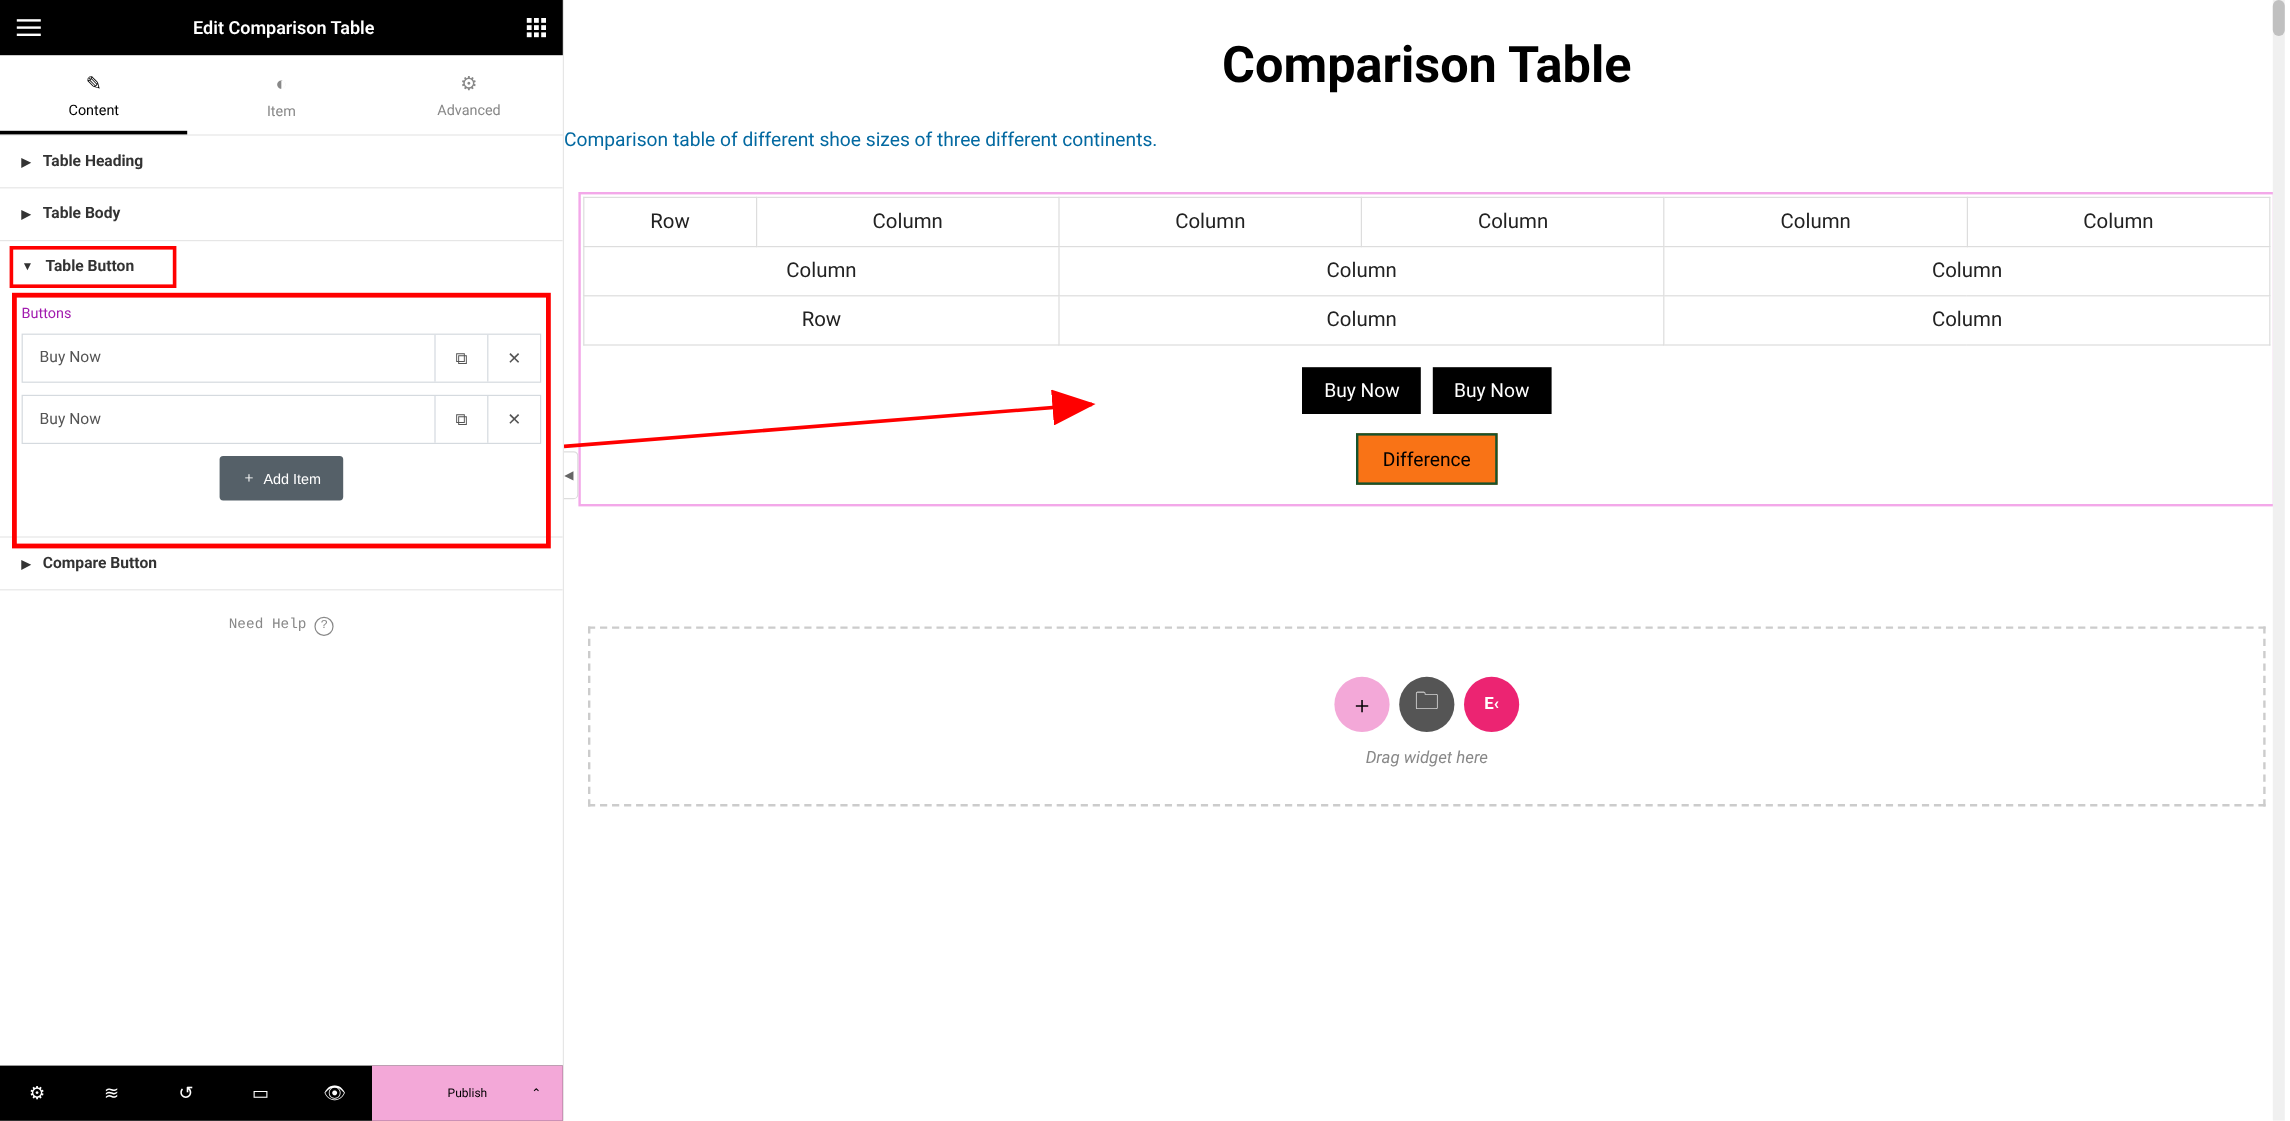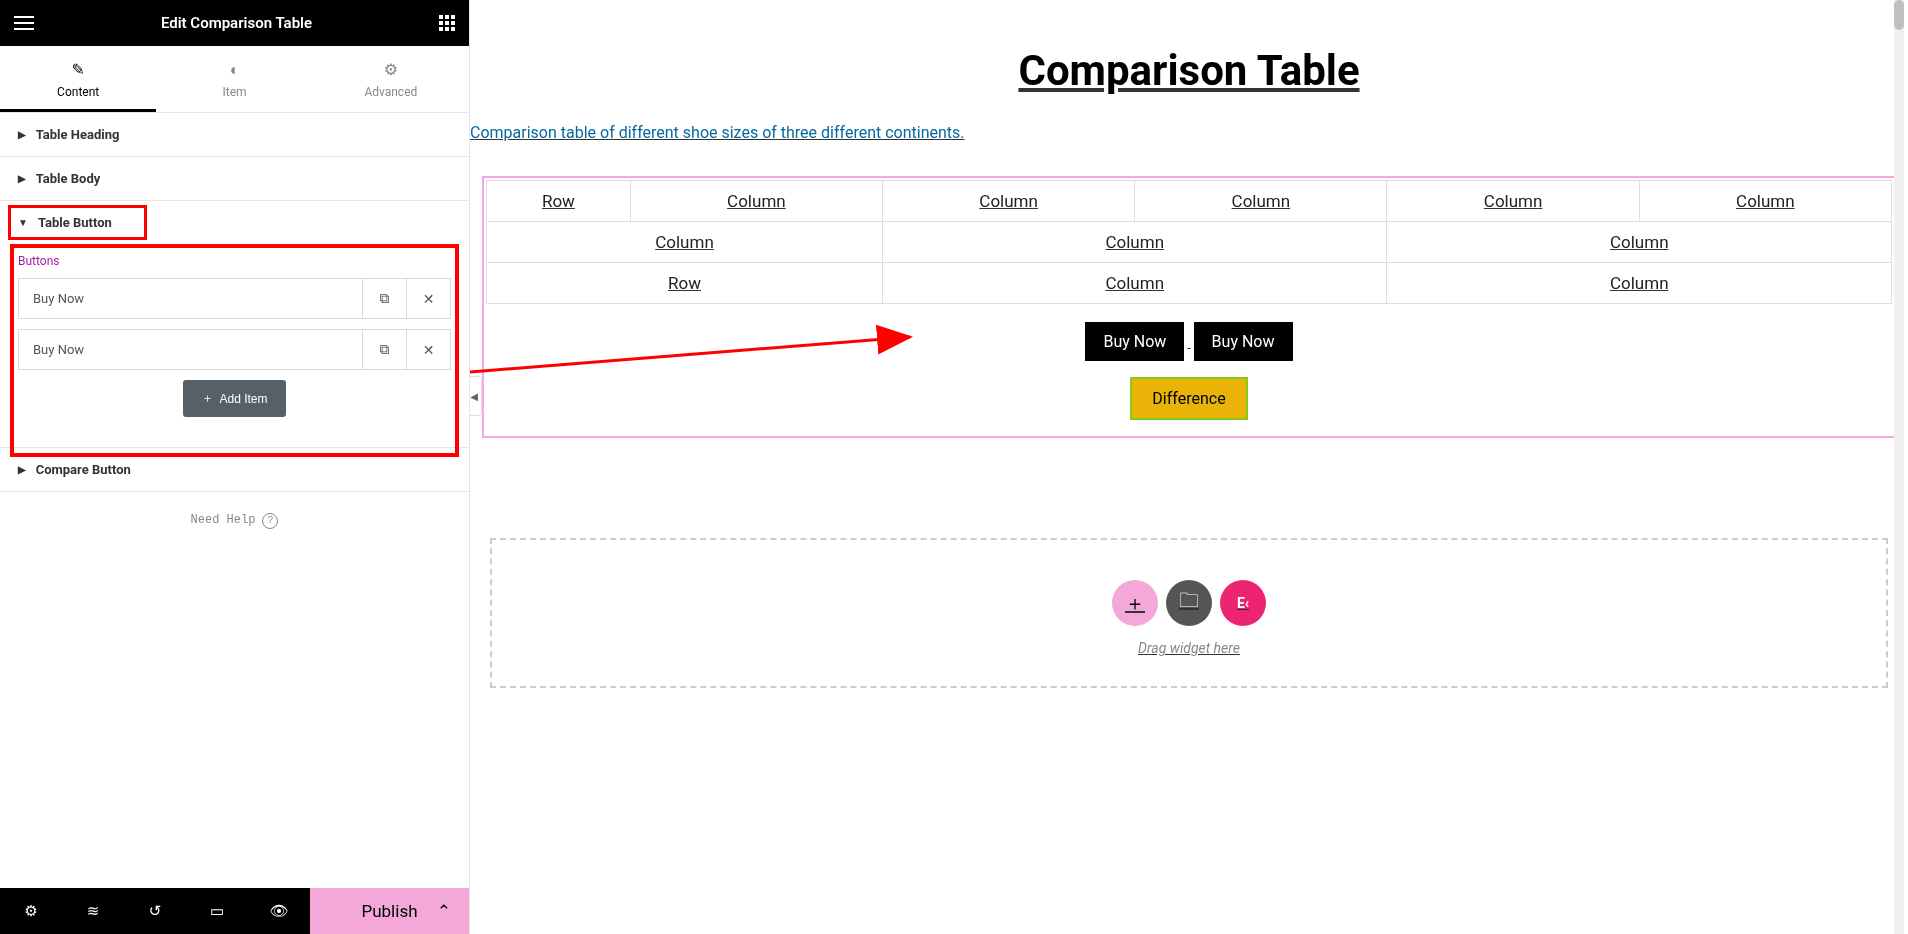--- a/index.html
+++ b/index.html
@@ -37,36 +37,36 @@
 .repeater-btn { width: 44px; border-left: 1px solid #d5dadf; display: flex; align-items: center; justify-content: center; cursor: pointer; color: #555; font-size: 14px; }
 
 .add-item-btn { display: flex; align-items: center; gap: 6px; background: #556068; color: #fff; border: none; padding: 10px 18px; font-size: 12px; cursor: pointer; margin: 8px auto 0; border-radius: 3px; }
 
 .help-link { text-align: center; padding: 20px; font-size: 12px; color: #888; }
 .help-link span { cursor: pointer; font-family: Liberation Mono, monospace; }
 .help-q { display:inline-block; width:16px; height:16px; border:1px solid #888; border-radius:50%; font-size:10px; line-height:14px; text-align:center; margin-left:4px; }
 
 .bottombar { background: #000; color: #fff; height: 46px; display: flex; align-items: center; }
 .bottombar-icon { flex: 0 0 62px; text-align: center; cursor: pointer; font-size: 15px; }
-.publish-btn { flex: 1; background: #f3a8d8; color: #000; height: 100%; display: flex; align-items: center; justify-content: center; font-size: 17px; cursor: pointer; position: relative; }
+.publish-btn { flex: 1; background: #f3a8d8; color: #000; height: 100%; display: flex; align-items: center; justify-content: center; font-size: 10px; cursor: pointer; position: relative; }
 .publish-caret { position: absolute; right: 18px; }
 
 
 .canvas { flex: 1; background: #fff; position: relative; overflow: auto; }
-.canvas-inner { padding: 40px 0 40px; text-decoration: underline; }
+.canvas-inner { padding: 24px 0 40px; }
 .page-title { text-align: center; font-size: 42px; font-weight: 700; margin: 6px 0 28px; color: #000; }
 .page-sub { text-align: left; font-size: 16px; color: #0369a1; margin-bottom: 34px; }
 
 .widget-wrap { margin: 0 12px; border: 2px solid #f3a8e9; padding: 2px; position: relative; }
 .cmp-table { width: 100%; border-collapse: collapse; }
 .cmp-table td { border: 1px solid #ddd; padding: 10px 0; text-align: center; font-size: 17px; color: #222; margin-top: 36px; }
 .btn-row { text-align: center; padding: 18px 0 12px; }
 .buy-btn { display: inline-block; background: #000; color: #fff; padding: 10px 18px; font-size: 16px; margin: 0 3px; cursor: pointer; }
 .diff-row { text-align: center; padding: 4px 0 14px; }
-.diff-btn { display: inline-block; border: 2px solid #84cc16; padding: 10px 20px; font-size: 16px; cursor: pointer; color: #000; background: #eab308; }
+.diff-btn { display: inline-block; border: 2px solid #14532d; padding: 10px 20px; font-size: 16px; cursor: pointer; color: #000; background: #f97316; }
 
 .collapse-handle { position: absolute; left: -4px; top: 376px; width: 16px; height: 40px; background: #fff; border: 1px solid #ddd; border-radius: 0 4px 4px 0; display: flex; align-items: center; justify-content: center; font-size: 10px; color: #666; cursor: pointer; z-index: 5; }
 
 
 .arrow-svg { position: absolute; left: 0; top: 0; pointer-events: none; z-index: 3; }
 
 
 .dropzone { margin: 100px 20px 20px; border: 2px dashed #ccc; padding: 40px 0 30px; text-align: center; }
 .dz-icons { display: flex; justify-content: center; gap: 8px; margin-bottom: 14px; }
 .dz-circle { width: 46px; height: 46px; border-radius: 50%; display: flex; align-items: center; justify-content: center; color: #fff; font-size: 20px; cursor: pointer; }

